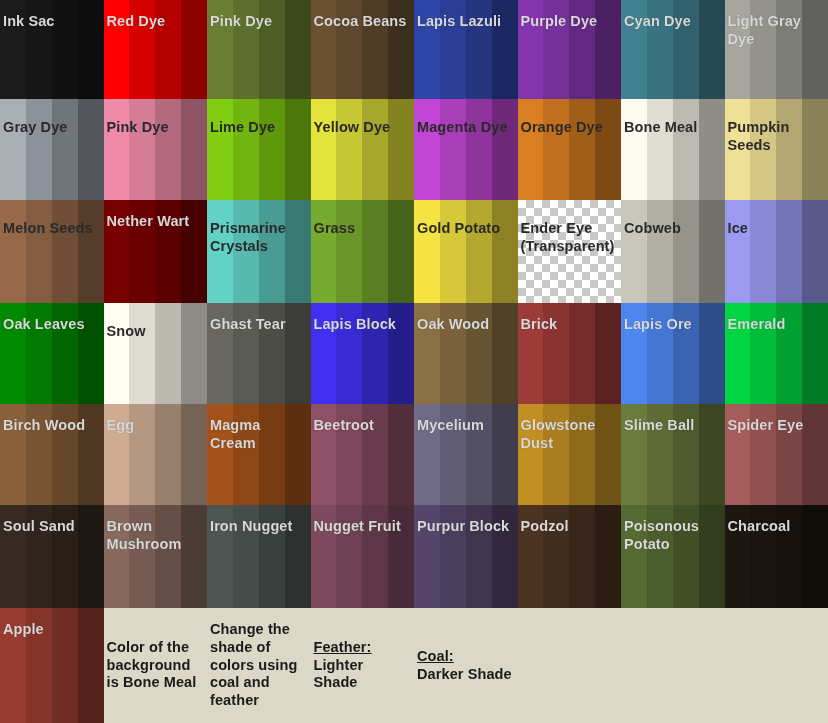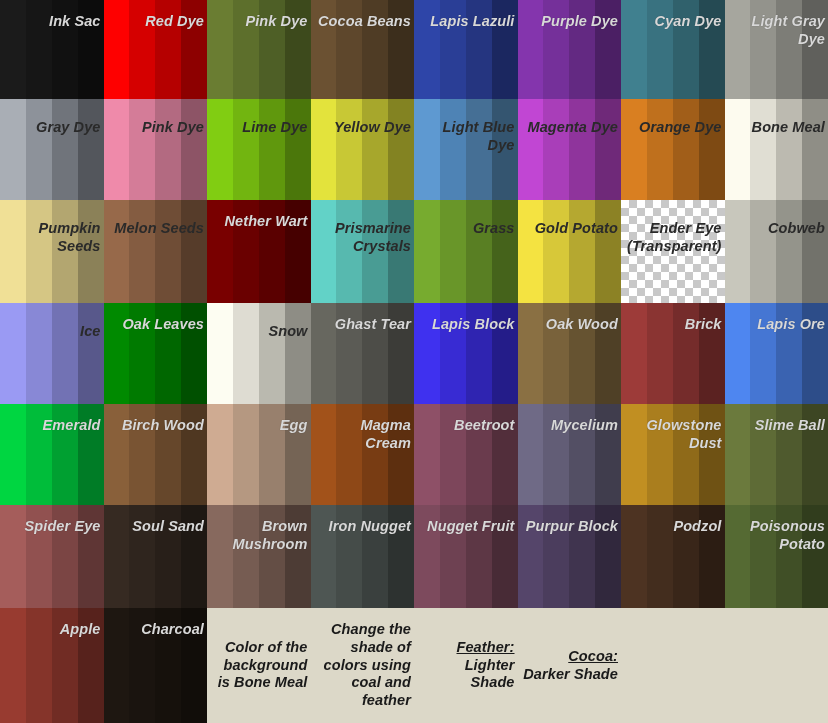--- a/index.html
+++ b/index.html
@@ -48,29 +48,28 @@
     background-color: #ffffff;
     background-image:
       linear-gradient(45deg, #c8c8c8 25%, transparent 25%, transparent 75%, #c8c8c8 75%),
       linear-gradient(45deg, #c8c8c8 25%, transparent 25%, transparent 75%, #c8c8c8 75%);
     background-size: 16px 16px;
     background-position: 0 0, 8px 8px;
   }
   .label {
     position: relative;
     z-index: 2;
-    text-align: right;
+    text-align: left;
     font-size: 14.5px;
     font-weight: bold;
     line-height: 1.22;
     letter-spacing: 0.1px;
     padding: 0 3px;
     width: 100%;
     box-sizing: border-box;
-    font-style: italic;
   }
   .cell.light .label { color: #d8d8d8; text-shadow: 0 0 1px rgba(0,0,0,0.35); }
   .cell.dark  .label { color: #2a2a2a; margin-top: 20px; }
   .label .sub {
     display: block;
     font-size: 14.5px;
     font-weight: bold;
   }
   
   .cell .label { align-self: flex-start; margin-top: 13px; }
@@ -201,29 +200,20 @@
       <div class="stripes">
           <i style="background: rgb(227, 227, 60);"></i>
           <i style="background: rgb(200, 200, 53);"></i>
           <i style="background: rgb(167, 167, 44);"></i>
           <i style="background: rgb(131, 131, 34);"></i>
         </div>
       <div class="label">Yellow Dye</div>
     </div>
     <div class="cell dark">
       <div class="stripes">
-          <i style="background: rgb(94, 153, 209);"></i>
-          <i style="background: rgb(78, 131, 181);"></i>
-          <i style="background: rgb(69, 111, 149);"></i>
-          <i style="background: rgb(52, 85, 112);"></i>
-        </div>
-      <div class="label">Light Blue Dye</div>
-    </div>
-    <div class="cell dark">
-      <div class="stripes">
           <i style="background: rgb(193, 70, 211);"></i>
           <i style="background: rgb(169, 62, 185);"></i>
           <i style="background: rgb(143, 52, 156);"></i>
           <i style="background: rgb(111, 41, 121);"></i>
         </div>
       <div class="label">Magenta Dye</div>
     </div>
     <div class="cell dark">
       <div class="stripes">
           <i style="background: rgb(217, 127, 33);"></i>
@@ -528,50 +518,50 @@
       <div class="stripes">
           <i style="background: rgb(85, 106, 51);"></i>
           <i style="background: rgb(75, 93, 45);"></i>
           <i style="background: rgb(64, 79, 38);"></i>
           <i style="background: rgb(49, 61, 29);"></i>
         </div>
       <div class="label">Poisonous Potato</div>
     </div>
     <div class="cell light">
       <div class="stripes">
+          <i style="background: rgb(30, 23, 17);"></i>
+          <i style="background: rgb(26, 20, 15);"></i>
+          <i style="background: rgb(22, 17, 12);"></i>
+          <i style="background: rgb(17, 13, 9);"></i>
+        </div>
+      <div class="label">Charcoal</div>
+    </div>
+    <div class="cell light">
+      <div class="stripes">
           <i style="background: rgb(152, 59, 48);"></i>
           <i style="background: rgb(133, 52, 42);"></i>
           <i style="background: rgb(113, 44, 36);"></i>
           <i style="background: rgb(87, 34, 28);"></i>
         </div>
       <div class="label">Apple</div>
-    </div>
-    <div class="cell light">
-      <div class="stripes">
-          <i style="background: rgb(30, 23, 17);"></i>
-          <i style="background: rgb(26, 20, 15);"></i>
-          <i style="background: rgb(22, 17, 12);"></i>
-          <i style="background: rgb(17, 13, 9);"></i>
-        </div>
-      <div class="label">Charcoal</div>
     </div>
 
     <div class="cell note">
       <div class="label">Color of the background is Bone Meal</div>
     </div>
     <div class="cell note">
       <div class="label">Change the shade of colors using coal and feather</div>
     </div>
     <div class="cell note">
       <div class="label">
         <span class="hdr">Feather:</span>
         <span>Lighter Shade</span>
       </div>
     </div>
     <div class="cell note">
       <div class="label">
-        <span class="hdr">Cocoa:</span>
+        <span class="hdr">Coal:</span>
         <span>Darker Shade</span>
       </div>
     </div>
 
   </div>
 </div>
 
 </body></html>

